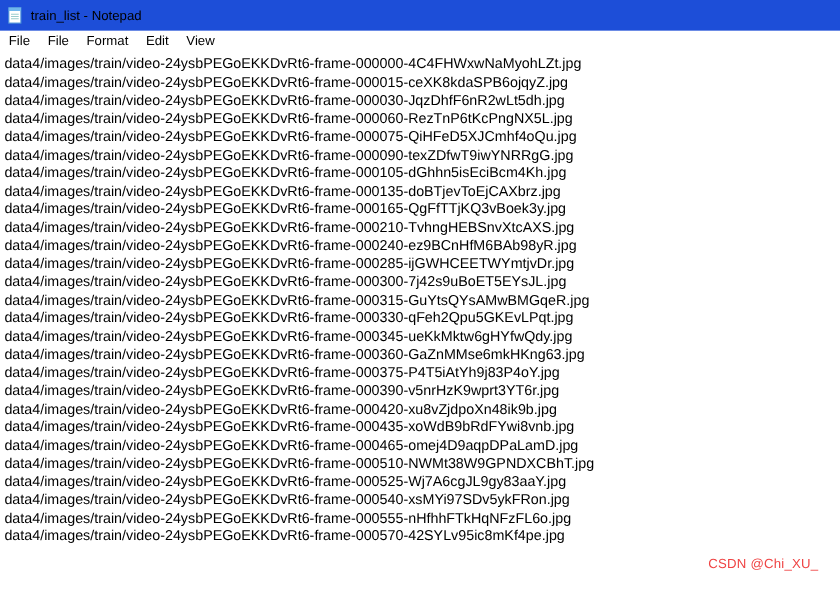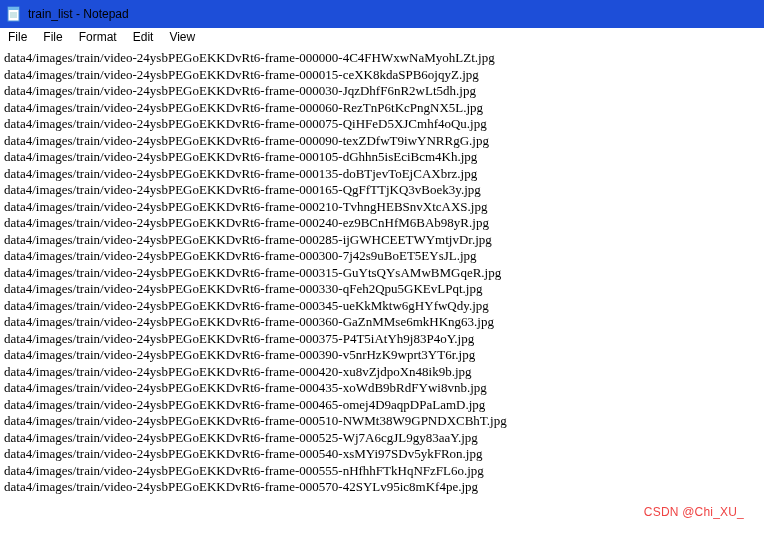--- a/index.html
+++ b/index.html
@@ -35,21 +35,21 @@
     background: #ffffff;
   }
   .menubar .menu-item {
     padding: 2px 8px;
     cursor: default;
   }
   .menubar .menu-item:first-child { padding-left: 4px; }
   .content {
     position: relative;
     padding: 2px 4px 0 4px;
-    font-family: Liberation Serif, serif;
+    font-family: Liberation Sans, sans-serif;
     font-size: 13px;
     line-height: 16.5px;
     color: #000;
     white-space: pre;
     overflow: hidden;
   }
   .line { display: block; }
   .watermark {
     position: absolute;
     right: 20px;

